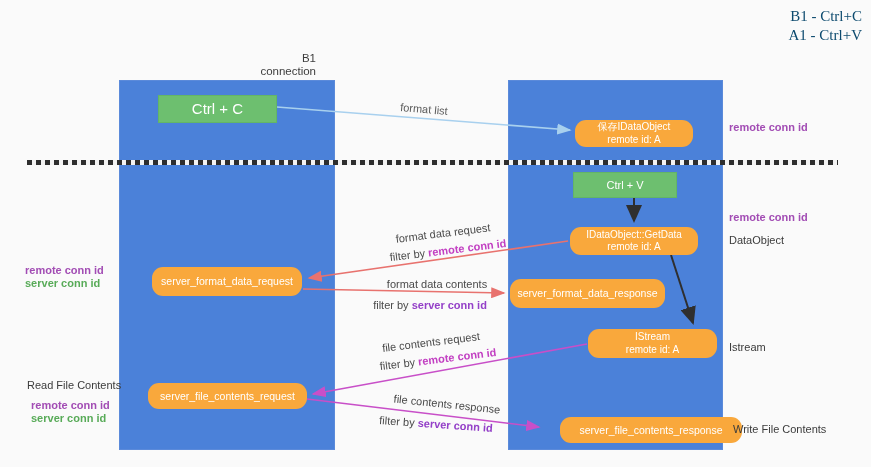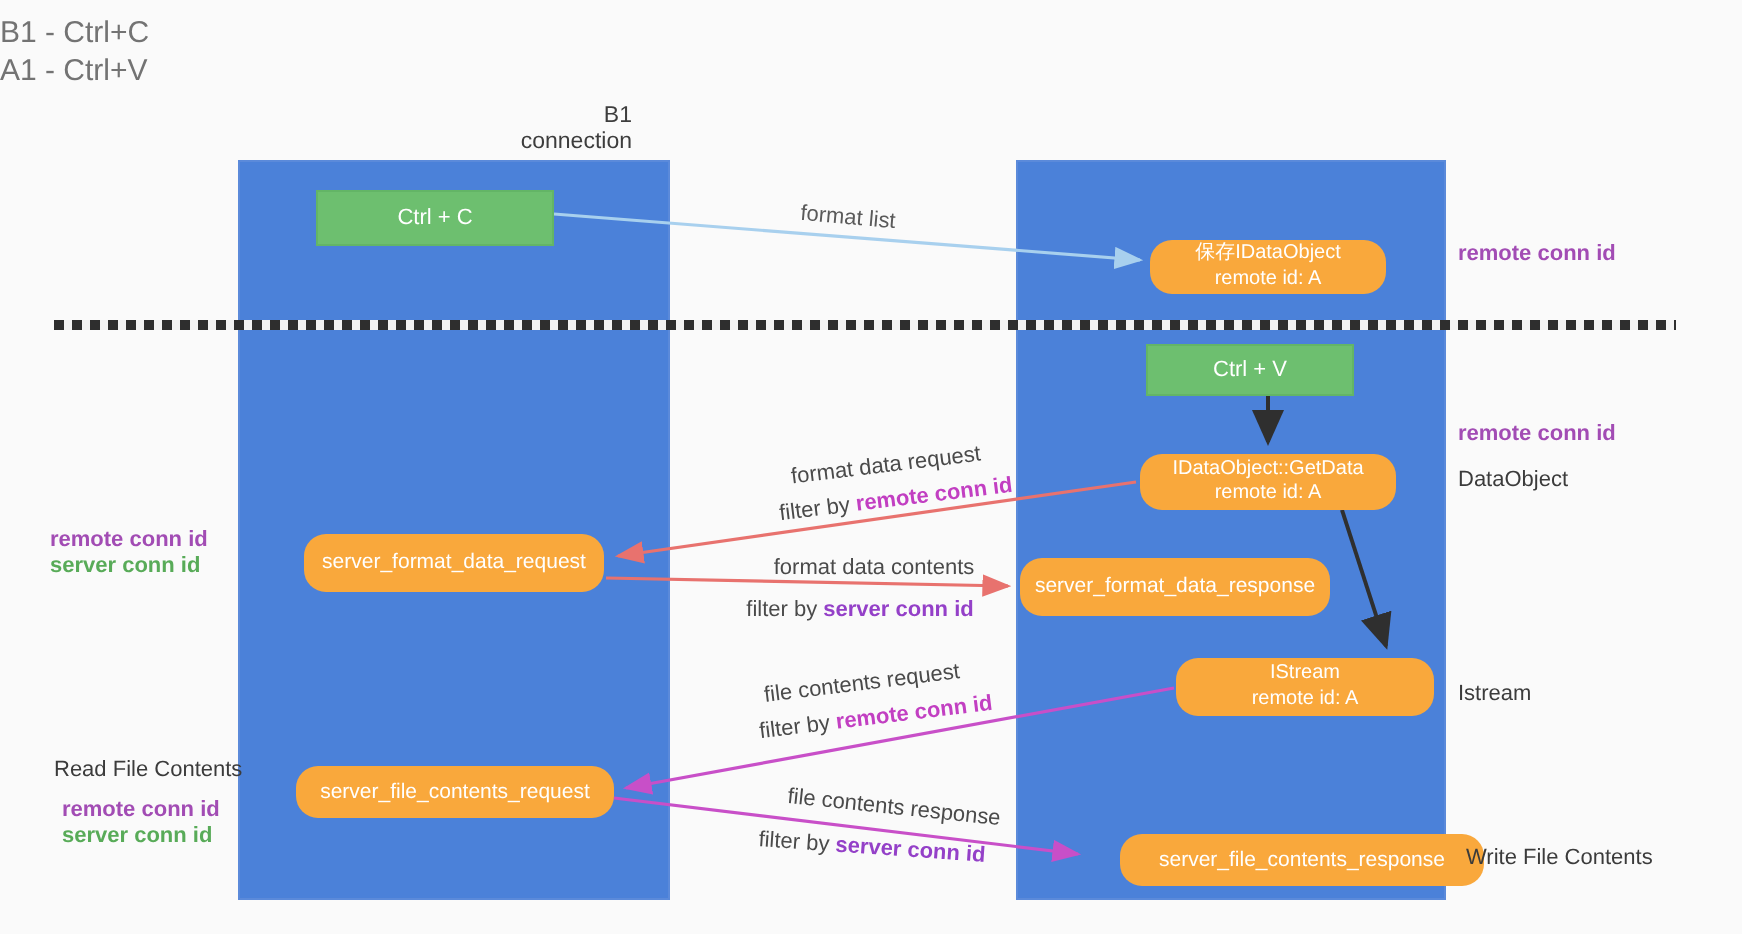--- a/index.html
+++ b/index.html
@@ -3,21 +3,21 @@
 <meta charset="utf-8">
 <style>
   html,body { margin:0; padding:0; background:#fafafa; }
   .canvas {
     position:relative; width:871px; height:467px;
     background:#fafafa; overflow:hidden;
     font-family:"Liberation Sans", sans-serif;
   }
   .title {
     position:absolute; top:7px; left:0; width:862px;
-    text-align:left; font-size:15px; line-height:19px; color:#737373;
+    text-align:right; font-size:15px; line-height:19px; color:#0c4a6e;font-family:Liberation Serif, serif;
   }
   .lane { position:absolute; background:#4b81d9; border:1px solid #5b8ada; box-sizing:border-box; }
   .hdr  { position:absolute; text-align:right; font-size:11.5px; line-height:13px; color:#3d3d3d; }
   .dash {
     position:absolute; left:27px; top:160px; width:811px; height:5px;
     background:repeating-linear-gradient(90deg,#2e2e2e 0 5px,#f3f3f3 5px 9px);
   }
   .arrows { position:absolute; left:0; top:0; pointer-events:none; }
   .node {
     position:absolute; display:flex; flex-direction:column;
@@ -74,21 +74,21 @@
     </defs>
     <line x1="277" y1="107" x2="570" y2="130" stroke="#a8d0ee" stroke-width="1.6" marker-end="url(#ah-blue)"></line>
     <line x1="568" y1="241" x2="309" y2="278" stroke="#e8726e" stroke-width="1.6" marker-end="url(#ah-salmon)"></line>
     <line x1="303" y1="289" x2="504" y2="293" stroke="#e8726e" stroke-width="1.6" marker-end="url(#ah-salmon)"></line>
     <line x1="634" y1="198" x2="634" y2="221" stroke="#2f2f2f" stroke-width="2" marker-end="url(#ah-black)"></line>
     <line x1="671" y1="255" x2="693" y2="323" stroke="#2f2f2f" stroke-width="2" marker-end="url(#ah-black)"></line>
     <line x1="587" y1="344" x2="313" y2="394" stroke="#c84fc8" stroke-width="1.6" marker-end="url(#ah-magenta)"></line>
     <line x1="307" y1="399" x2="539" y2="427" stroke="#c84fc8" stroke-width="1.6" marker-end="url(#ah-magenta)"></line>
   </svg>
 
-  <div class="node green" style="left:158px;top:95px;width:119px;height:28px;font-size:11px">
+  <div class="node green" style="left:158px;top:95px;width:119px;height:28px;font-size:15px">
     <div>Ctrl + C</div>
   </div>
 
   <div class="node orange" style="left:575px;top:120px;width:118px;height:27px;font-size:10px">
     <div>保存IDataObject</div>
     <div>remote id: A</div>
   </div>
 
   <div class="node green" style="left:573px;top:172px;width:104px;height:26px;font-size:11px">
     <div>Ctrl + V</div>

